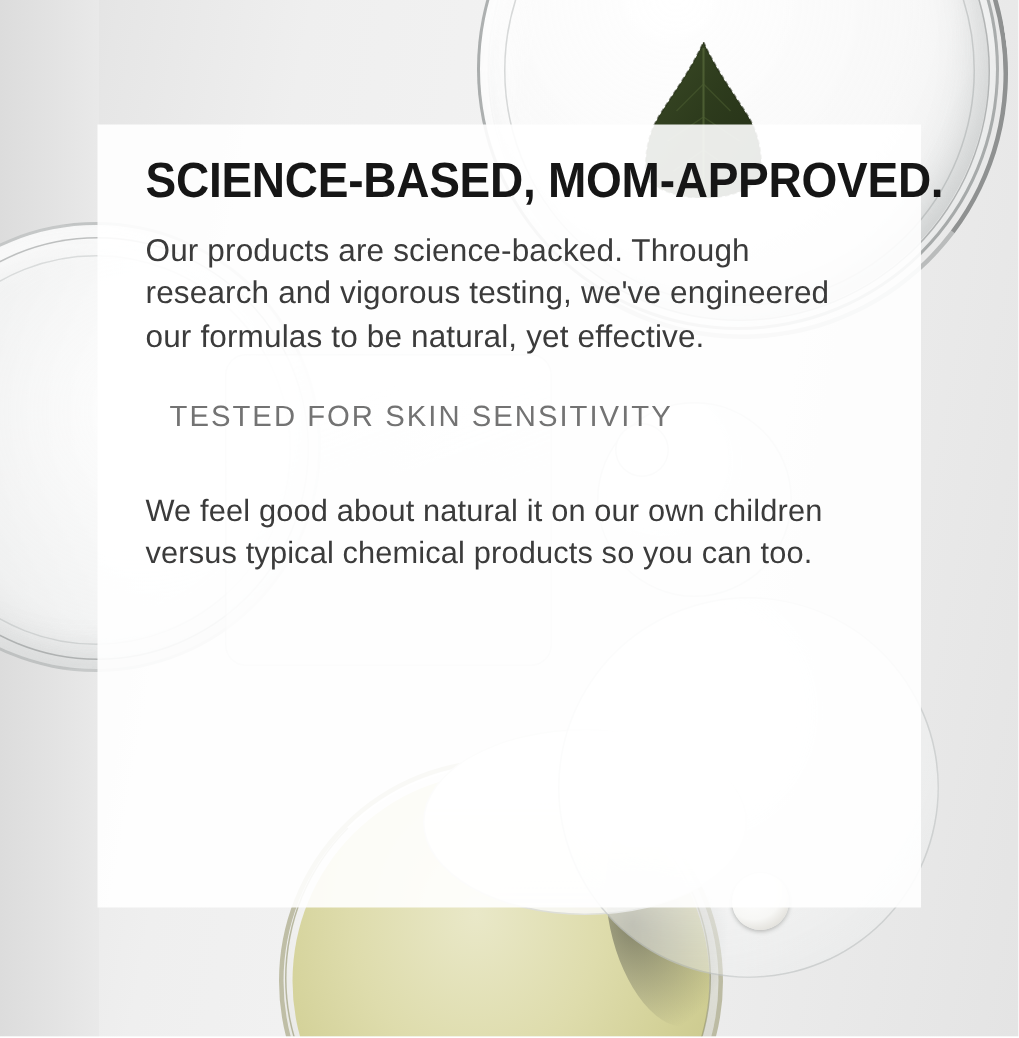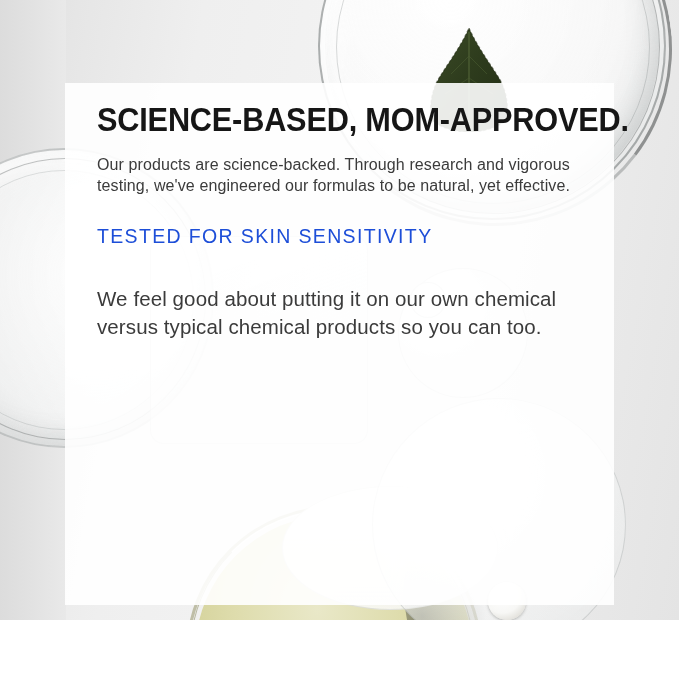--- a/index.html
+++ b/index.html
@@ -4,21 +4,21 @@
 <style>
   html, body {
     margin: 0;
     padding: 0;
     background: #ffffff;
   }
 
   #canvas {
     position: relative;
     width: 679px;
-    height: 620px;
+    height: 691px;
     overflow: hidden;
     background: #e9e9e9;
     font-family: "Liberation Sans", sans-serif;
   }
 
   
   .photo {
     position: absolute;
     inset: 0;
     overflow: hidden;
@@ -245,42 +245,43 @@
     line-height: 1.05;
     letter-spacing: -0.2px;
     color: #161616;
     transform: scaleX(0.93);
     transform-origin: left center;
     white-space: nowrap;
   }
 
   .lede {
     margin: 16px 0 0 0;
-    font-size: 16px;
+    font-size: 21px;
     line-height: 1.36;
     font-weight: 300;
     color: #3b3b3b;
     letter-spacing: 0.1px;
     max-width: 480px;
   }
 
   .features {
     margin: 30px 0 0 0;
     padding: 0;
     list-style: none;
   }
   .feature {
     font-size: 19.5px;
     line-height: 1;
     font-weight: 300;
-    color: #1d4ed8;
+    color: #737373;
     letter-spacing: 1.35px;
     text-transform: uppercase;
     margin-bottom: 38px;
     white-space: nowrap;
+    margin-left: 16px;
   }
   .feature:last-child { margin-bottom: 0; }
 
   .closing {
     margin: 38px 0 0 0;
     font-size: 20.5px;
     line-height: 1.36;
     font-weight: 300;
     color: #3b3b3b;
     letter-spacing: 0.1px;
@@ -339,18 +340,18 @@
     <div class="panel-inner">
 
       <h1 class="headline">SCIENCE-BASED, MOM-APPROVED.</h1>
 
       <p class="lede">Our products are science-backed. Through research and vigorous testing, we've engineered our formulas to be natural, yet effective.</p>
 
       <ul class="features">
         <li class="feature">TESTED FOR SKIN SENSITIVITY</li>
       </ul>
 
-      <p class="closing">We feel good about putting it on our own chemical versus typical chemical products so you can too.</p>
+      <p class="closing">We feel good about natural it on our own children versus typical chemical products so you can too.</p>
 
     </div>
   </div>
 
 </div>
 
 </body></html>

